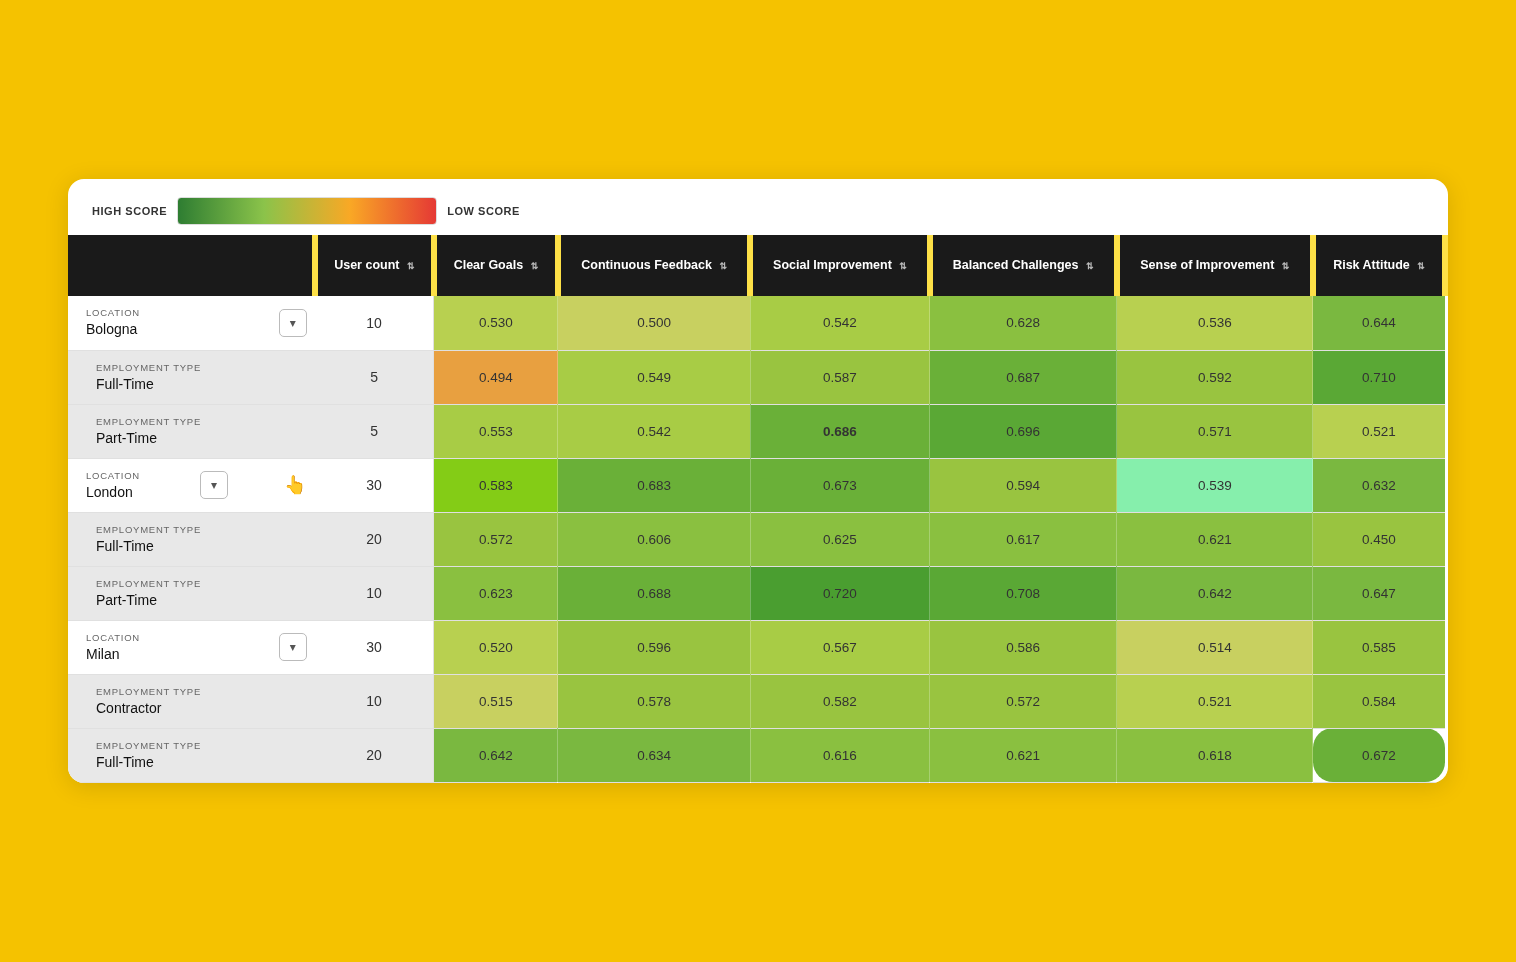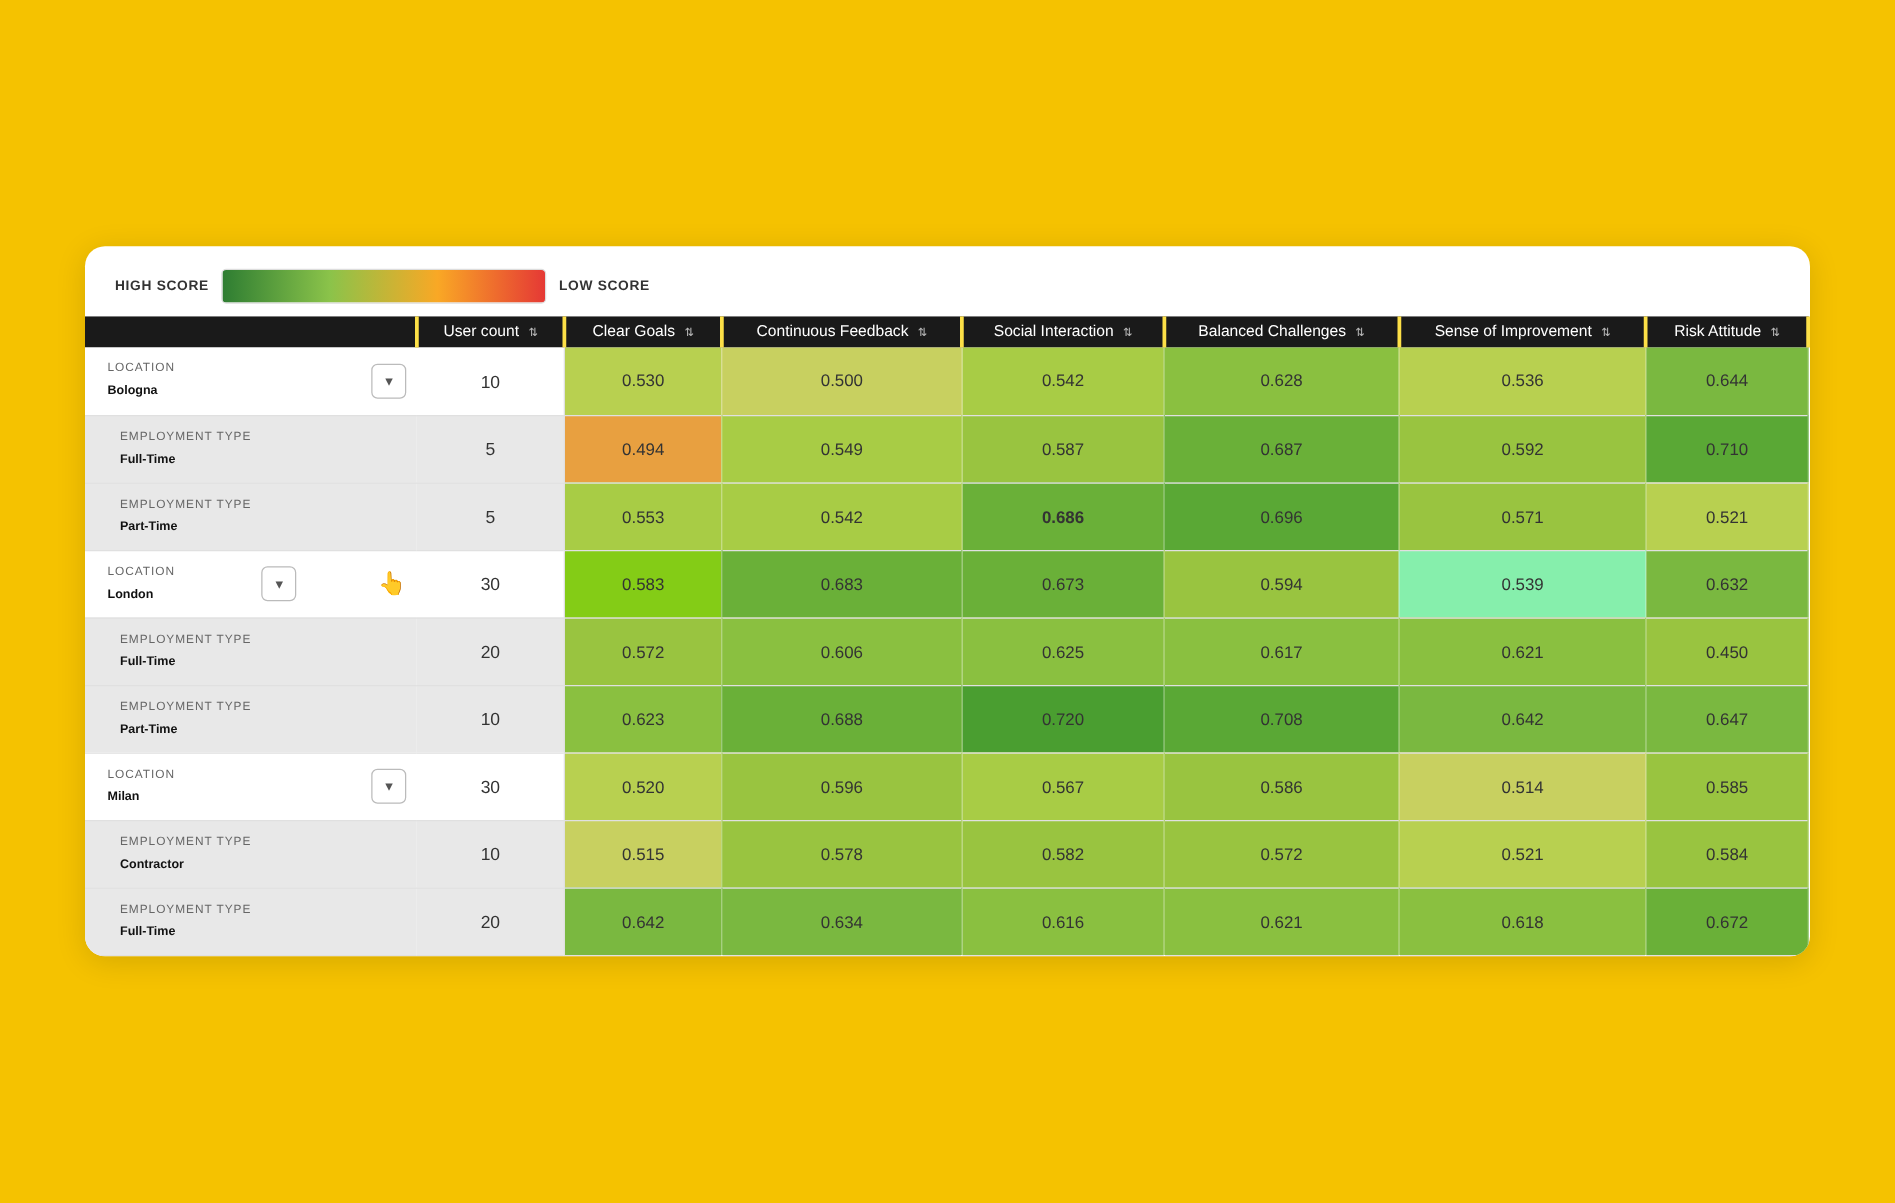--- a/index.html
+++ b/index.html
@@ -51,25 +51,25 @@
       width: 100%;
       border-collapse: collapse;
       min-width: 900px;
     }
     thead tr {
       background: #1a1a1a;
     }
     thead th {
       color: #fff;
       font-size: 12.5px;
-      font-weight: 400;
-      padding: 4px 10px;
+      font-weight: 700;
+      padding: 22px 10px;
       text-align: center;
       vertical-align: middle;
-      border-right: 3px solid #fde047;
+      border-right: 6px solid #fde047;
       line-height: 1.35;
     }
     thead th:first-child {
       text-align: left;
       padding-left: 18px;
       min-width: 200px;
     }
     .sort-icon {
       display: inline-block;
       margin-left: 4px;
@@ -104,22 +104,22 @@
     }
     .row-type {
       font-size: 9.5px;
       color: #666;
       letter-spacing: 0.08em;
       text-transform: uppercase;
       display: block;
       margin-bottom: 2px;
     }
     .row-name {
-      font-size: 10px;
-      font-weight: bold;
+      font-size: 14px;
+      font-weight: normal;
       color: #111;
     }
     .expand-btn {
       display: inline-flex;
       align-items: center;
       justify-content: center;
       width: 28px;
       height: 28px;
       border: 1.5px solid #bbb;
       border-radius: 5px;
@@ -168,21 +168,21 @@
           </th>
           <th>
             <span>Clear Goals</span>
             <span class="sort-icon">⇅</span>
           </th>
           <th>
             <span>Continuous Feedback</span>
             <span class="sort-icon">⇅</span>
           </th>
           <th>
-            <span>Social Interaction</span>
+            <span>Social Improvement</span>
             <span class="sort-icon">⇅</span>
           </th>
           <th>
             <span>Balanced Challenges</span>
             <span class="sort-icon">⇅</span>
           </th>
           <th>
             <span>Sense of Improvement</span>
             <span class="sort-icon">⇅</span>
           </th>
@@ -329,18 +329,18 @@
         <span class="row-type">EMPLOYMENT TYPE</span>
         <span class="row-name">Full-Time</span>
       </div>
     </td>
             <td class="user-count-cell">20</td>
             <td class="score-cell" style="background: rgb(122, 184, 64);">0.642</td>
             <td class="score-cell" style="background: rgb(122, 184, 64);">0.634</td>
             <td class="score-cell" style="background: rgb(138, 192, 64);">0.616</td>
             <td class="score-cell" style="background: rgb(138, 192, 64);">0.621</td>
             <td class="score-cell" style="background: rgb(138, 192, 64);">0.618</td>
-            <td class="score-cell" style="background: rgb(106, 176, 56);">0.672</td>
+            <td class="score-cell" style="background: rgb(106, 176, 56); border-radius: 20px;">0.672</td>
           </tr>
         </tbody>
     </table>
   </div>
 </div>
 
 </body></html>

